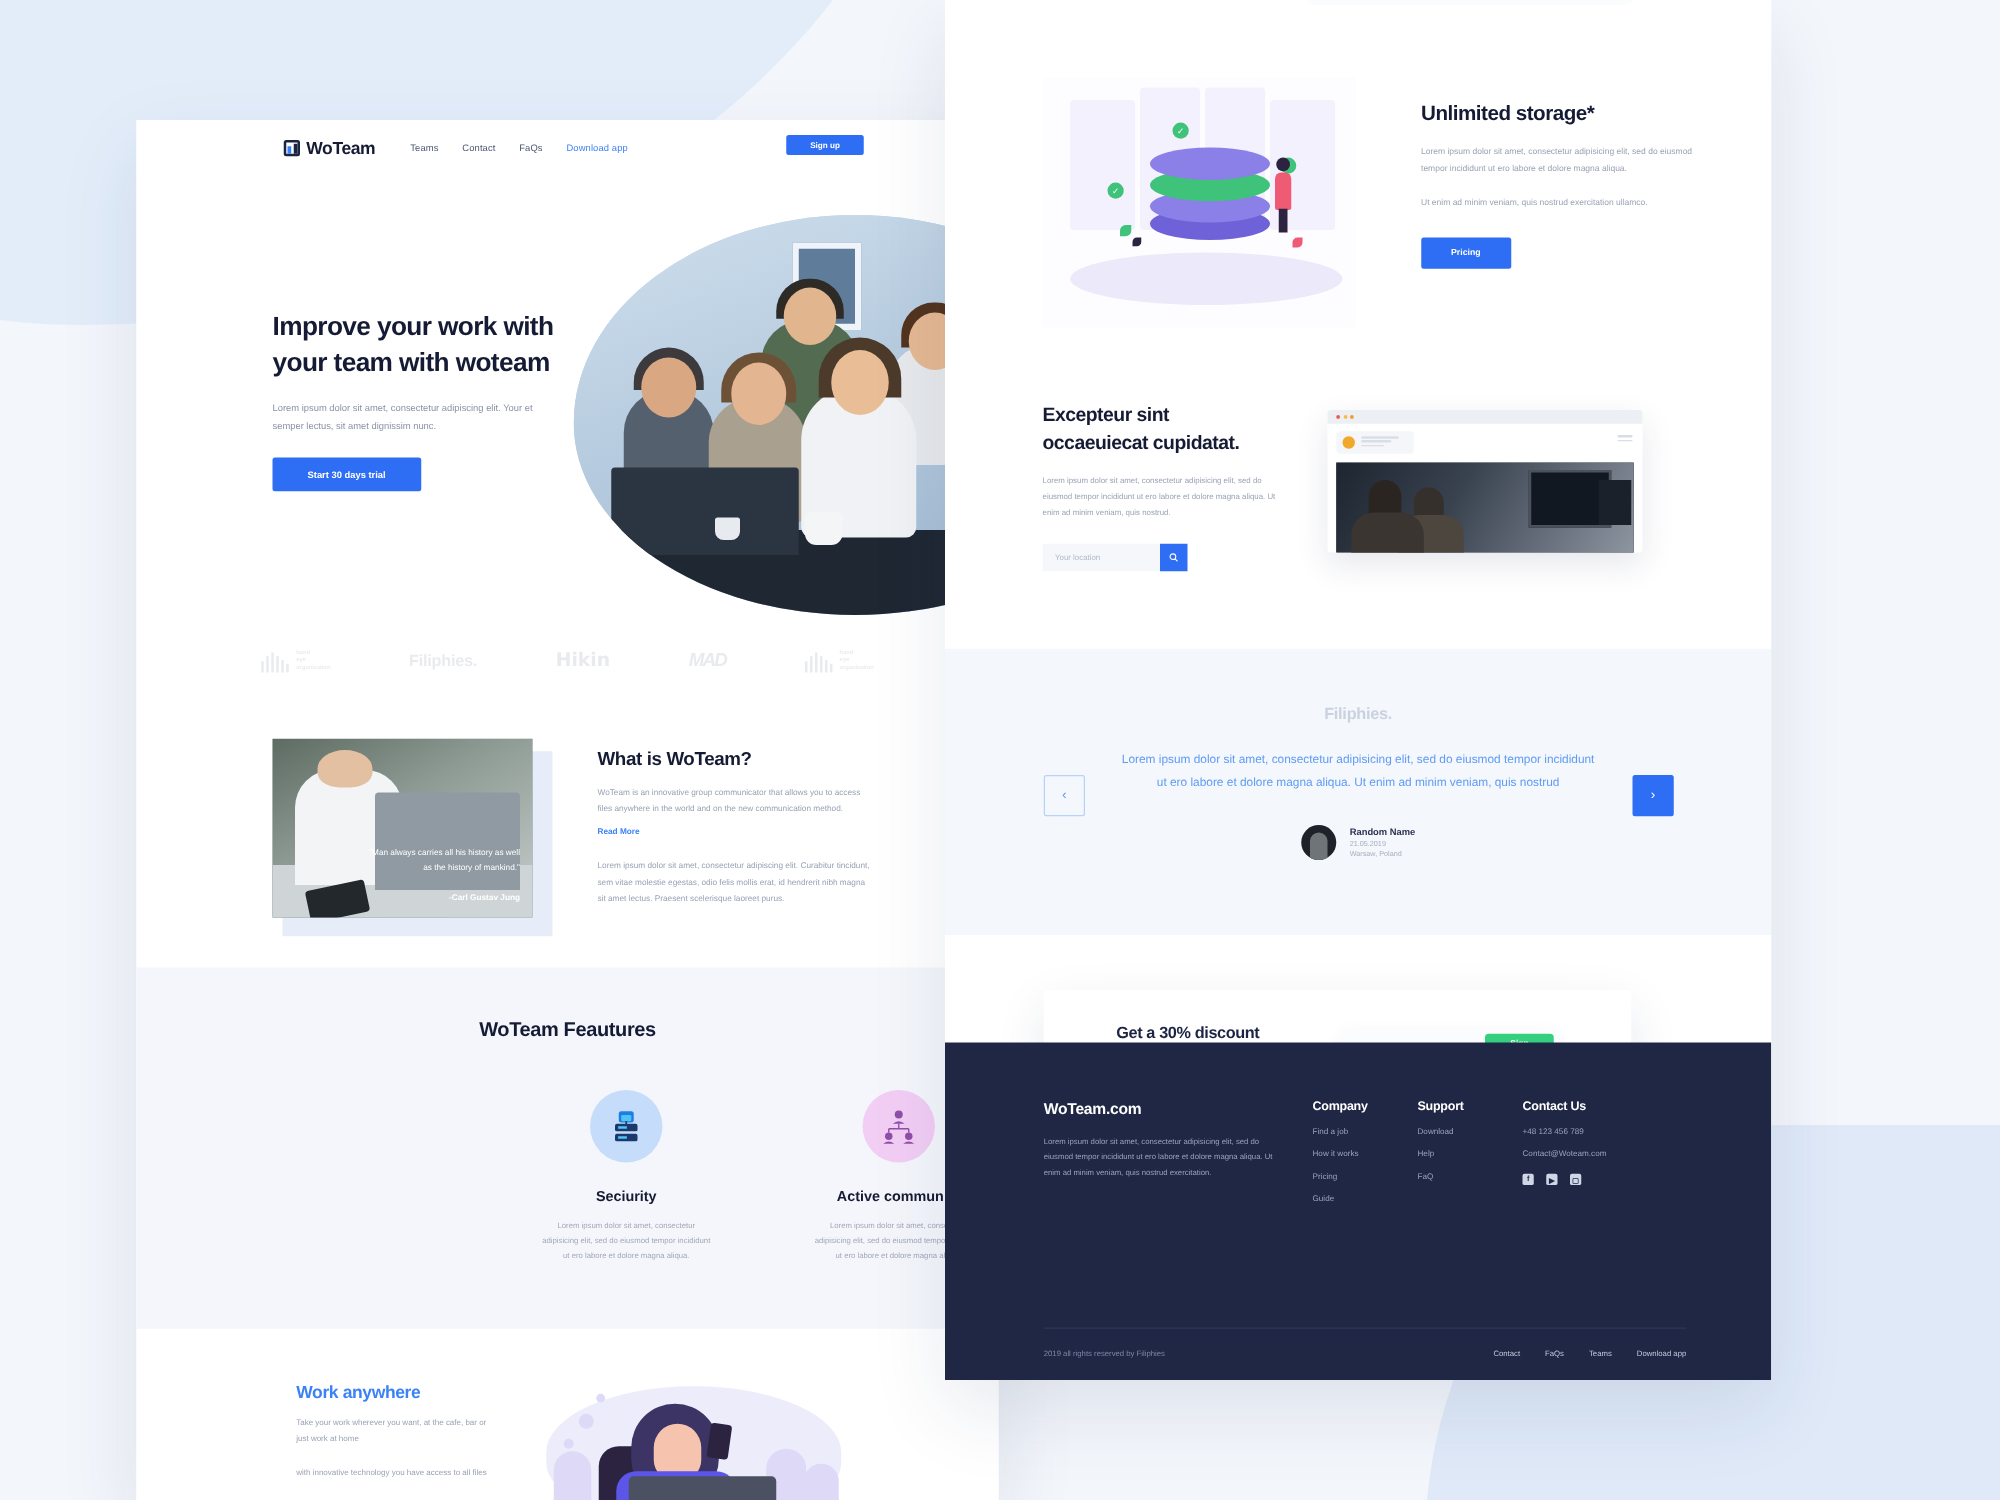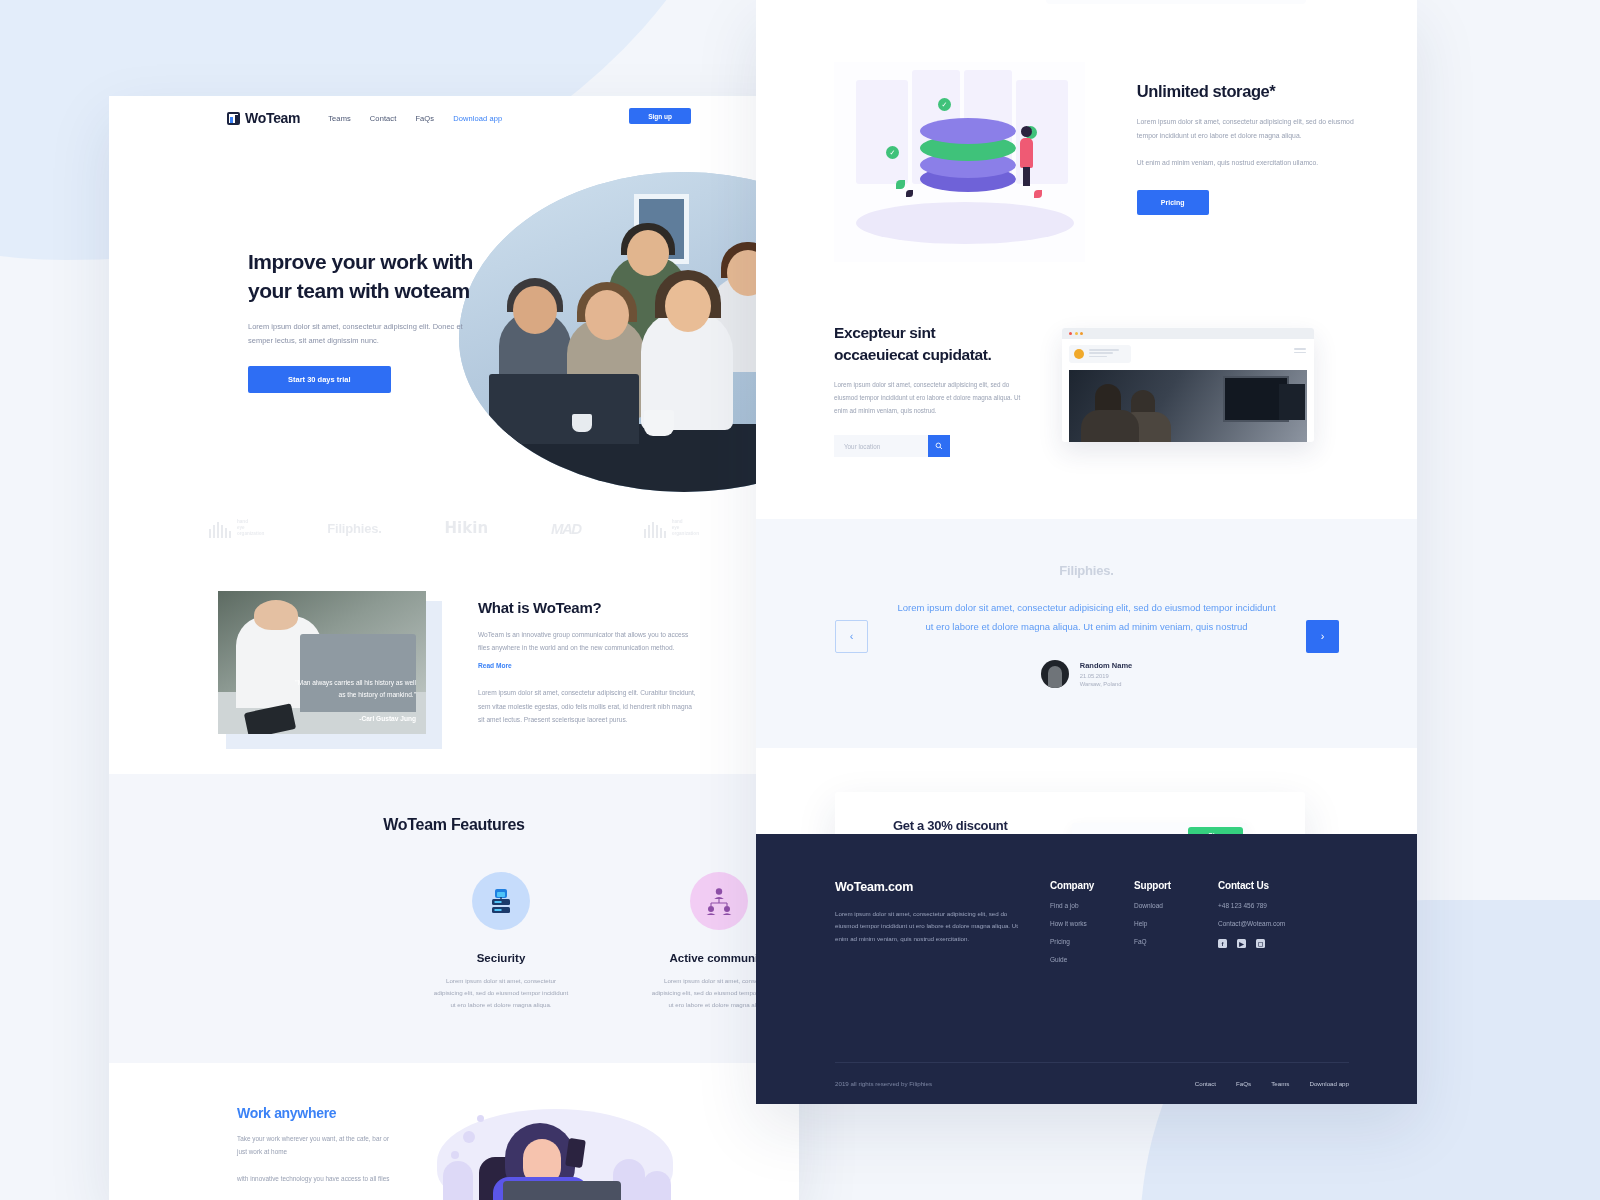--- a/index.html
+++ b/index.html
@@ -41,21 +41,21 @@
   .nav-links { display:flex; gap:19px; margin-left:28px; }
   .nav-links a { font-size:7.5px; color:#4b5673; text-decoration:none; letter-spacing:.1px; }
   .nav-links a.accent { color:#3b82f6; }
   .btn-signup-nav {
     position:absolute; right:108px; top:12px;
     background:#2e6ef4; color:#fff; font-size:6.5px; font-weight:600;
     border:none; padding:0 19px; height:16px; border-radius:2px; cursor:pointer;
   }
 
   
-  .hero { position:relative; height:355px;margin-left:30px; }
+  .hero { position:relative; height:355px; }
   .hero-photo {
     position:absolute; right:-110px; top:32px; width:450px; height:320px;
     border-radius:50% 50% 50% 50% / 52% 52% 48% 48%;
     overflow:hidden;
     background:#b9cfe3;
   }
   .hero-photo .sky{position:absolute;inset:0;background:linear-gradient(160deg,#cfe0ee 0%,#b5cade 45%,#9fb9cf 100%);}
   .hero-photo .win{position:absolute;left:175px;top:22px;width:55px;height:70px;background:#5f7d9b;border:5px solid #eef4f9;}
   .hero-photo .tbl{position:absolute;left:0;bottom:0;width:100%;height:68px;background:#1f2733;}
   .hero-photo .lap{position:absolute;left:30px;bottom:48px;width:150px;height:70px;background:#2b3441;border-radius:3px 3px 0 0;}
@@ -75,21 +75,21 @@
   .p4 .hr{position:absolute;left:12px;top:-33px;width:54px;height:32px;background:#2e2a26;border-radius:26px 26px 0 0;}
   .p5{position:absolute;left:252px;bottom:120px;width:74px;height:96px;background:#e7e9ec;border-radius:32px 32px 6px 6px;}
   .p5 .h{position:absolute;left:16px;top:-26px;width:42px;height:46px;background:#e5b892;border-radius:50%;}
   .p5 .hr{position:absolute;left:10px;top:-34px;width:54px;height:36px;background:#53331f;border-radius:26px 26px 0 0;}
 
   .hero-copy { position:absolute; left:109px; top:108px; width:230px; }
   .hero-h1 { font-size:21px; line-height:1.38; font-weight:700; color:#151b34; letter-spacing:-.5px; }
   .hero-sub { margin-top:14px; font-size:7.5px; line-height:1.85; color:#8a92a8; }
   .btn-trial {
     margin-top:18px; background:#2e6ef4; color:#fff; border:none;
-    height:27px; padding:0 40px; font-size:7.5px; font-weight:600; border-radius:2px; cursor:pointer;
+    height:27px; padding:0 28px; font-size:7.5px; font-weight:600; border-radius:2px; cursor:pointer;
   }
 
   
   .logos { display:flex; align-items:center; justify-content:space-between; padding:0 100px; height:66px; }
   .brand { opacity:.22; display:flex; align-items:center; gap:4px; }
   .brand-word { font-size:13px; font-weight:700; color:#9aa3b5; letter-spacing:-.2px; }
   .sun { width:24px; height:20px; position:relative; }
   .sun i{position:absolute;bottom:0;width:2px;background:#9aa3b5;}
   .hey { font-size:4.6px; line-height:1.35; color:#9aa3b5; font-weight:700; }
   .hikin { font-size:15px; font-weight:800; color:#9aa3b5; font-family:"DejaVu Sans", sans-serif; }
@@ -290,21 +290,21 @@
         <div class="p3">
             <span class="hr"></span>
             <span class="h"></span>
           </div>
         <div class="lap"></div>
         <div class="mug2"></div>
         <div class="mug"></div>
       </div>
       <div class="hero-copy">
         <h1 class="hero-h1">Improve your work with your team with woteam</h1>
-        <p class="hero-sub">Lorem ipsum dolor sit amet, consectetur adipiscing elit. Donec et semper lectus, sit amet dignissim nunc.</p>
+        <p class="hero-sub">Lorem ipsum dolor sit amet, consectetur adipiscing elit. Your et semper lectus, sit amet dignissim nunc.</p>
         <button class="btn-trial">Start 30 days trial</button>
       </div>
     </div>
 
     <div class="logos">
       <div class="brand">
         <span class="sun">
           <i style="left:0;height:9px"></i>
             <i style="left:4px;height:13px"></i>
             <i style="left:8px;height:16px"></i>

